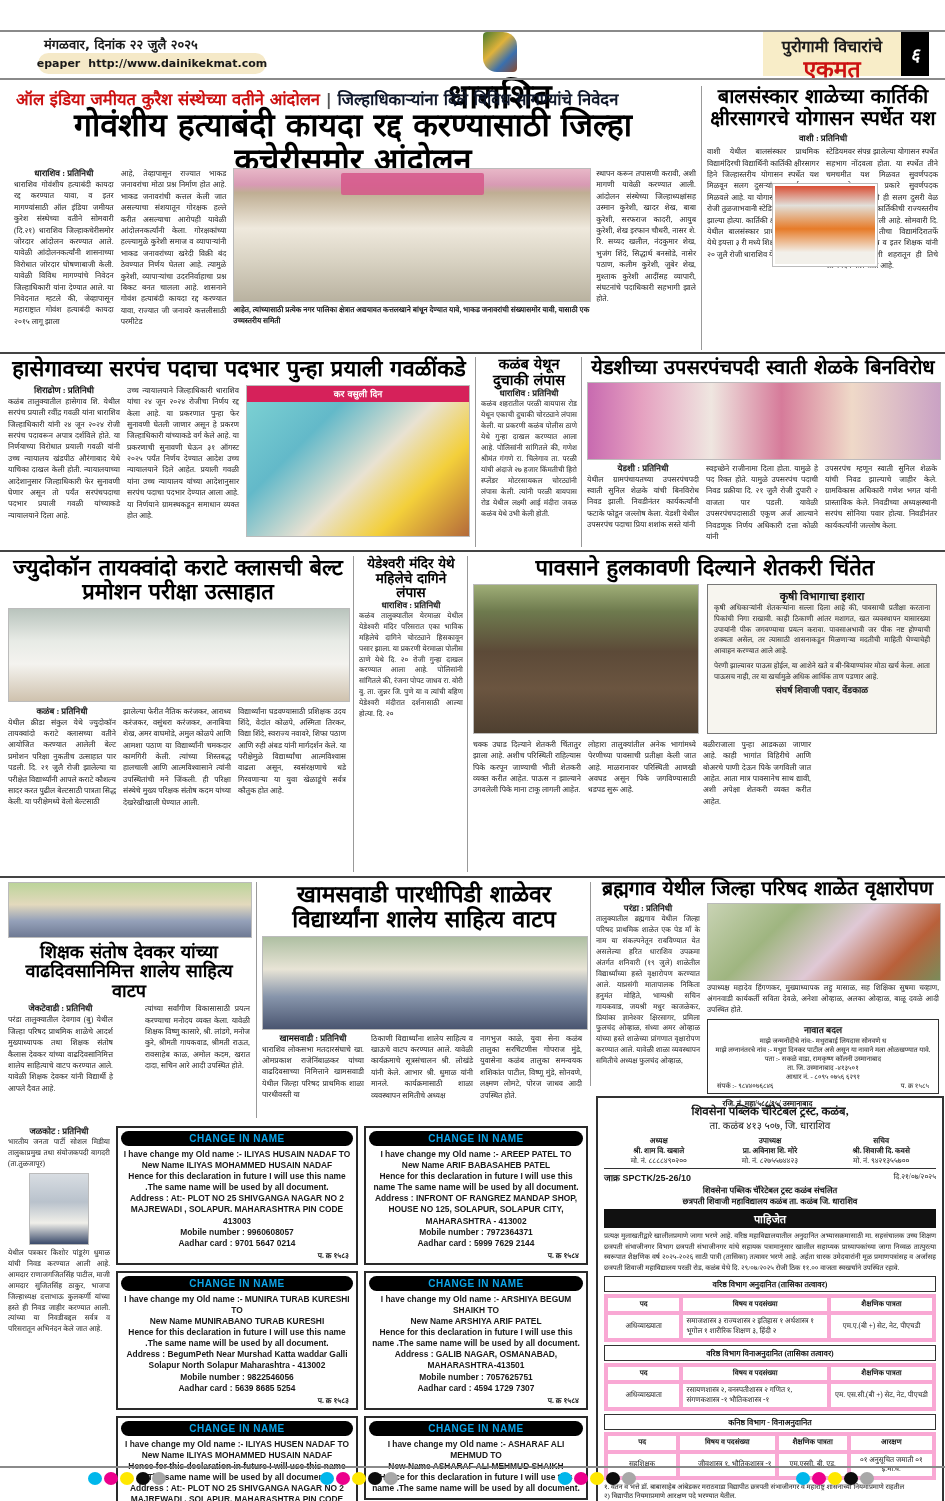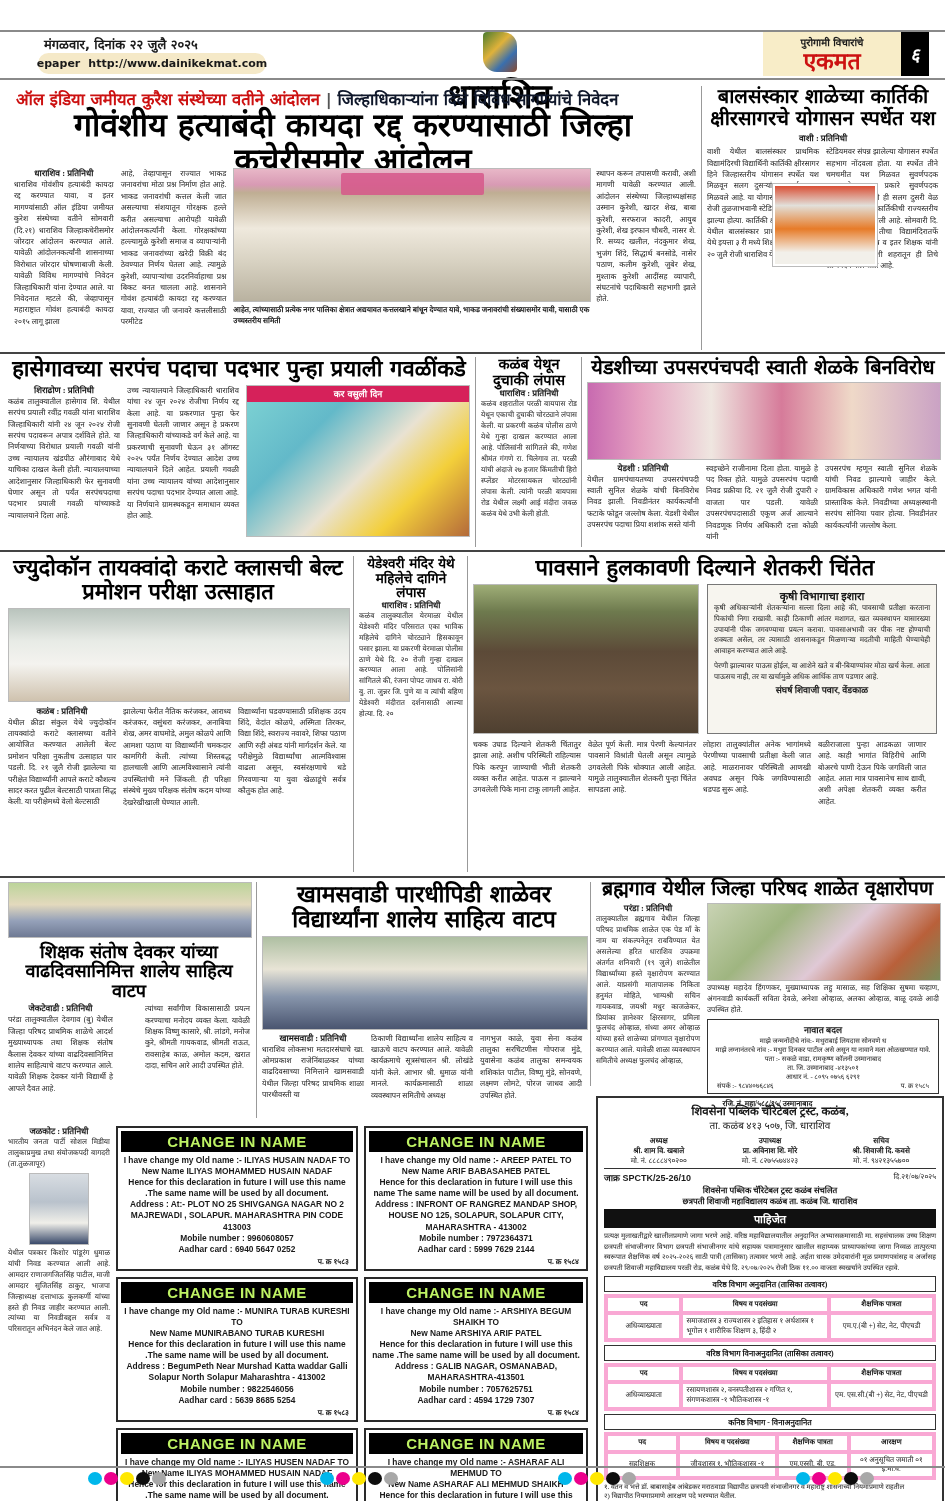--- a/index.html
+++ b/index.html
@@ -22,22 +22,22 @@
   .ph-garland{background:linear-gradient(135deg,#7fd4d4 0%,#63b9c9 30%,#e9e2d2 55%,#f3cf3a 75%,#b46a3a 100%);}
   .ph-holi{background:linear-gradient(90deg,#c86ab0 0%,#e5a0c0 15%,#efe6e0 35%,#d67b9a 55%,#efd9c8 75%,#caa2c4 100%);}
   .ph-karate{background:linear-gradient(180deg,#b9c4bd 0%,#e8ebe6 35%,#f4f3ef 60%,#cfc2ae 100%);}
   .ph-field{background:linear-gradient(180deg,#9fae77 0%,#6e7a4e 18%,#5c4a38 45%,#6b5540 70%,#4e3f30 100%);}
   .ph-school1{background:linear-gradient(180deg,#bcd49a 0%,#e3d9bd 40%,#95a1b9 70%,#6f7a94 100%);}
   .ph-school2{background:linear-gradient(180deg,#aebfa2 0%,#e8e4d6 35%,#8795ab 65%,#4a5570 100%);}
   .ph-plant{background:linear-gradient(135deg,#c9d3b4 0%,#9fb580 30%,#e0c9d6 55%,#b9603a 80%,#7a8c5a 100%);}
   .ph-portrait{background:linear-gradient(180deg,#d8dde2 0%,#b9c2cc 40%,#f0efe9 70%,#3a4a6b 100%);}
   .advisory{border:1px solid #777;background:#f7f5ef;padding:4px 6px;}
   .cin-box{border:2px solid #2a2a2a;background:#fff;padding:3px;}
-  .cin-head{background:#000;color:#bef264;font-family:"Liberation Sans","DejaVu Sans",sans-serif;
-            font-weight:bold;font-size:15px;text-align:center;padding:2px 0;letter-spacing:.5px;}
+  .cin-head{background:#000;color:#0ea5e9;font-family:"Liberation Sans","DejaVu Sans",sans-serif;
+            font-weight:bold;font-size:10px;text-align:center;padding:2px 0;letter-spacing:.5px;border-radius:8px;}
   .cin-body{font-family:"Liberation Sans","DejaVu Sans",sans-serif;font-weight:bold;font-size:8.4px;
             line-height:1.32;text-align:center;padding:3px 2px 1px;}
   .cin-ref{font-size:7.5px;text-align:right;font-weight:bold;padding-right:4px;}
   .trust{border:2px solid #333;padding:5px 6px;font-size:7.4px;}
   .trust table{border-collapse:collapse;width:100%;margin:2px 0;}
   .trust td,.trust th{border:4px solid #f9a8d4;padding:2px 3px;font-size:7.2px;text-align:center;line-height:1.3;}
   .sect-bar{border:1px solid #333;text-align:center;font-weight:bold;font-size:7.8px;padding:2px;margin-top:3px;}
   .black-bar{background:#111;color:#fff;text-align:center;font-weight:bold;font-size:11px;padding:2px;margin:3px 0;}
   .dotrow{position:absolute;display:flex;gap:2px;}
   .dot{width:14px;height:13px;border-radius:50%;}
@@ -55,21 +55,21 @@
   <div class="abs" style="top:53px;left:38px;width:228px;height:21px;background:#f5e9c8;border-radius:11px;display:flex;align-items:center;justify-content:center;gap:4px;">
     <span style="font-size:11px;font-weight:bold;font-family:'DejaVu Sans',sans-serif;">epaper</span>
     <span style="width:10px;height:10px;border-radius:50%;background:#cc1111;display:inline-block;"></span>
     <span style="font-size:11px;font-weight:bold;font-family:'DejaVu Sans',sans-serif;">http://www.dainikekmat.com</span>
   </div>
   <div class="abs" style="top:32px;left:385px;width:230px;display:flex;align-items:center;justify-content:center;gap:6px;flex-direction:column;">
     <span style="width:34px;height:40px;display:inline-block;background:linear-gradient(135deg,#4a7c2f 0%,#e0b23a 40%,#3a6fae 70%,#8a4a2f 100%);border-radius:4px 14px 4px 14px;"></span>
     <span class="headline" style="font-size:34px;">धाराशिव</span>
   </div>
   <div class="abs mast" style="top:32px;left:763px;width:138px;height:44px;text-align:center;">
-    <div style="font-size:10px;font-weight:bold;font-family:'DejaVu Sans',sans-serif;margin-top:3px;">पुरोगामी विचारांचे</div>
+    <div style="font-size:16px;font-weight:bold;font-family:'DejaVu Sans',sans-serif;margin-top:3px;">पुरोगामी विचारांचे</div>
     <div style="font-size:23px;font-weight:bold;color:#cc1111;line-height:1;font-family:'DejaVu Serif',serif;">एकमत</div>
   </div>
   <div class="abs" style="top:32px;left:901px;width:28px;height:44px;background:#000;color:#fff;display:flex;align-items:center;justify-content:center;font-size:18px;font-weight:bold;font-style:italic;">६</div>
   <div class="rule-h" style="top:78px;left:0;width:945px;"></div>
 
   <div class="abs" style="top:87px;left:16px;width:684px;font-family:'DejaVu Sans',sans-serif;font-weight:bold;font-size:16.5px;white-space:nowrap;">
     <span style="color:#cc1111;">ऑल इंडिया जमीयत कुरैश संस्थेच्या वतीने आंदोलन</span>
     <span style="color:#555;">|</span>
     <span style="color:#0f172a;margin-top:36px;">जिल्हाधिकाऱ्यांना दिले विविध मागण्यांचे निवेदन</span>
   </div>
@@ -174,21 +174,20 @@
       <div class="ph ph-field" style="width:224px;height:148px;"></div>
       <div class="advisory" style="width:216px;">
         <div class="byline" style="font-size:11px;">कृषी विभागाचा इशारा</div>
         <div class="body-txt" style="font-size:7.2px;">कृषी अधिकाऱ्यांनी शेतकऱ्यांना सल्ला दिला आहे की, पावसाची प्रतीक्षा करताना पिकांची निगा राखावी. काही ठिकाणी आंतर मशागत, खत व्यवस्थापन यासारख्या उपायांनी पीक जगवण्याचा प्रयत्न करावा. पावसाअभावी जर पीक नष्ट होण्याची शक्यता असेल, तर त्यासाठी शासनाकडून मिळणाऱ्या मदतीची माहिती घेण्याचेही आवाहन करण्यात आले आहे.</div>
         <div class="body-txt" style="font-size:7.2px;margin-top:4px;">पेरणी झाल्यावर पाऊस होईल, या आशेने खते व बी-बियाण्यांवर मोठा खर्च केला. आता पाऊसच नाही, तर या खर्चामुळे अधिक आर्थिक ताण पडणार आहे.</div>
         <div class="byline" style="font-size:9px;margin-top:2px;">संघर्ष शिवाजी पवार, वेंडकाळ</div>
       </div>
     </div>
     <div class="cols" style="margin-top:5px;">
       <div class="body-txt" style="width:108px;">चक्क उघाड दिल्याने शेतकरी चिंतातुर झाला आहे. अशीच परिस्थिती राहिल्यास पिके करपून जाण्याची भीती शेतकरी व्यक्त करीत आहेत. पाऊस न झाल्याने उगवलेली पिके माना टाकू लागली आहेत.</div>
-      <div class="body-txt" style="width:108px;">वेळेत पूर्ण केली. मात्र पेरणी केल्यानंतर पावसाने विश्रांती घेतली असून त्यामुळे उगवलेली पिके धोक्यात आली आहेत. यामुळे तालुक्यातील शेतकरी पुन्हा चिंतेत सापडला आहे.</div>
       <div class="body-txt" style="width:108px;">लोहारा तालुक्यांतील अनेक भागांमध्ये पेरणीच्या पावसाची प्रतीक्षा केली जात आहे. माळरानावर परिस्थिती आणखी अवघड असून पिके जगविण्यासाठी धडपड सुरू आहे.</div>
       <div class="body-txt" style="width:108px;">बळीराजाला पुन्हा आडकळा जाणार आहे. काही भागांत विहिरीचे आणि बोअरचे पाणी देऊन पिके जगविली जात आहेत. आता मात्र पावसानेच साथ द्यावी, अशी अपेक्षा शेतकरी व्यक्त करीत आहेत.</div>
     </div>
   </div>
 
   <div class="rule-dark" style="top:876px;left:0;width:945px;"></div>
 
   <div class="abs" style="top:882px;left:8px;width:242px;">
     <div class="ph ph-school1" style="width:242px;height:54px;"></div>
     <div class="headline" style="font-size:18px;margin-top:4px;">शिक्षक संतोष देवकर यांच्या वाढदिवसानिमित्त शालेय साहित्य वाटप</div>
@@ -254,21 +253,21 @@
 
   <div class="abs" style="top:1126px;left:116px;width:242px;display:flex;flex-direction:column;gap:6px;">
     <div class="cin-box">
       <div class="cin-head">CHANGE IN NAME</div>
       <div class="cin-body">
         <div>I have change my Old name :- ILIYAS HUSAIN NADAF TO</div>
         <div>New Name  ILIYAS MOHAMMED HUSAIN NADAF</div>
         <div>Hence for this declaration in future I will use this name .The same name will be used by all document.</div>
         <div>Address : At:-  PLOT NO 25 SHIVGANGA NAGAR NO 2 MAJREWADI , SOLAPUR. MAHARASHTRA PIN CODE 413003</div>
         <div>Mobile number : 9960608057</div>
-        <div>Aadhar card : 6940 5647 0252</div>
+        <div>Aadhar card : 9701 5647 0214</div>
       </div>
       <div class="cin-ref">प. क्र १५८३</div>
     </div>
     <div class="cin-box">
       <div class="cin-head">CHANGE IN NAME</div>
       <div class="cin-body">
         <div>I have change my Old name :- MUNIRA TURAB KURESHI  TO</div>
         <div>New Name MUNIRABANO TURAB KURESHI</div>
         <div>Hence for this declaration in future I will use this name .The same name will be used by all document.</div>
         <div>Address : BegumPeth Near Murshad Katta waddar Galli Solapur North Solapur Maharashtra - 413002</div>
@@ -389,21 +388,21 @@
     <table>
       <tbody>
           <tr>
         <th style="width:22%;">पद</th>
         <th style="width:30%;">विषय व पदसंख्या</th>
         <th style="width:22%;">शैक्षणिक पात्रता</th>
         <th>आरक्षण</th>
       </tr>
       <tr>
         <td>सहशिक्षक</td>
-        <td style="text-align:center;border-radius:10px;">जीवशास्त्र १, भौतिकशास्त्र -१</td>
+        <td style="text-align:right;border-radius:10px;">जीवशास्त्र १, भौतिकशास्त्र -१</td>
         <td>एम.एस्सी. बी. एड.</td>
         <td>०१ अनुसूचित जमाती ०१ इ.मा.व.</td>
       </tr>
     </tbody>
       </table>
     <div style="font-size:6.9px;margin-top:2px;">१. वेतन व भत्ते डॉ. बाबासाहेब आंबेडकर मराठवाडा विद्यापीठ छत्रपती संभाजीनगर व महाराष्ट्र शासनाच्या नियमाप्रमाणे राहतील</div>
     <div style="font-size:6.9px;">२) विद्यापीठ नियमाप्रमाणे आरक्षण पदे भरण्यात येतील.</div>
     <div style="text-align:center;margin-left:140px;margin-top:3px;font-weight:bold;">
       <div>स्वाक्षरित/-</div>
       <div>श्री. शिवाजी कवसे</div>

